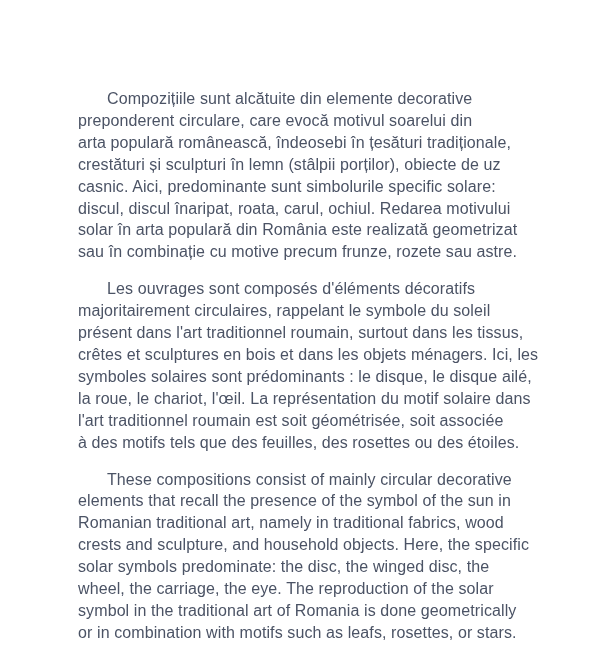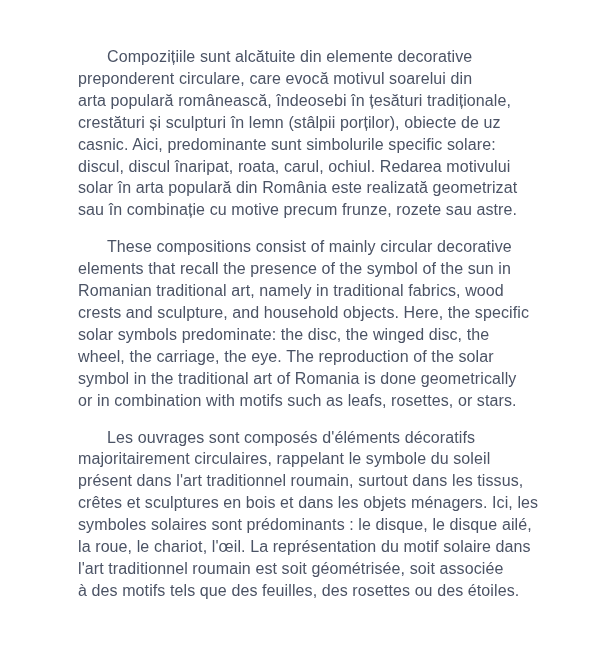--- a/index.html
+++ b/index.html
@@ -9,21 +9,21 @@
   }
   body {
     width: 600px;
     height: 658px;
     overflow: hidden;
   }
   .page {
     box-sizing: border-box;
     width: 600px;
     height: 658px;
-    padding: 46px 36px 0 78px;
+    padding: 88px 36px 0 78px;
     background: #ffffff;
   }
   .para {
     font-family: "Liberation Sans", sans-serif;
     font-size: 16px;
     line-height: 21.9px;
     color: #4b5365;
     white-space: pre;          
     text-indent: 29px;         
     letter-spacing: 0.1px;
@@ -35,29 +35,29 @@
 
 <div class="page">
   <p class="para" lang="ro">Compozițiile sunt alcătuite din elemente decorative
 preponderent circulare, care evocă motivul soarelui din
 arta populară românească, îndeosebi în țesături tradiționale,
 crestături și sculpturi în lemn (stâlpii porților), obiecte de uz
 casnic. Aici, predominante sunt simbolurile specific solare:
 discul, discul înaripat, roata, carul, ochiul. Redarea motivului
 solar în arta populară din România este realizată geometrizat
 sau în combinație cu motive precum frunze, rozete sau astre.</p>
+  <p class="para" lang="fr">Les ouvrages sont composés d'éléments décoratifs
+majoritairement circulaires, rappelant le symbole du soleil
+présent dans l'art traditionnel roumain, surtout dans les tissus,
+crêtes et sculptures en bois et dans les objets ménagers. Ici, les
+symboles solaires sont prédominants : le disque, le disque ailé,
+la roue, le chariot, l'œil. La représentation du motif solaire dans
+l'art traditionnel roumain est soit géométrisée, soit associée
+à des motifs tels que des feuilles, des rosettes ou des étoiles.</p>
   <p class="para" lang="en">These compositions consist of mainly circular decorative
 elements that recall the presence of the symbol of the sun in
 Romanian traditional art, namely in traditional fabrics, wood
 crests and sculpture, and household objects. Here, the specific
 solar symbols predominate: the disc, the winged disc, the
 wheel, the carriage, the eye. The reproduction of the solar
 symbol in the traditional art of Romania is done geometrically
 or in combination with motifs such as leafs, rosettes, or stars.</p>
-  <p class="para" lang="fr">Les ouvrages sont composés d'éléments décoratifs
-majoritairement circulaires, rappelant le symbole du soleil
-présent dans l'art traditionnel roumain, surtout dans les tissus,
-crêtes et sculptures en bois et dans les objets ménagers. Ici, les
-symboles solaires sont prédominants : le disque, le disque ailé,
-la roue, le chariot, l'œil. La représentation du motif solaire dans
-l'art traditionnel roumain est soit géométrisée, soit associée
-à des motifs tels que des feuilles, des rosettes ou des étoiles.</p>
 </div>
 
 </body></html>

